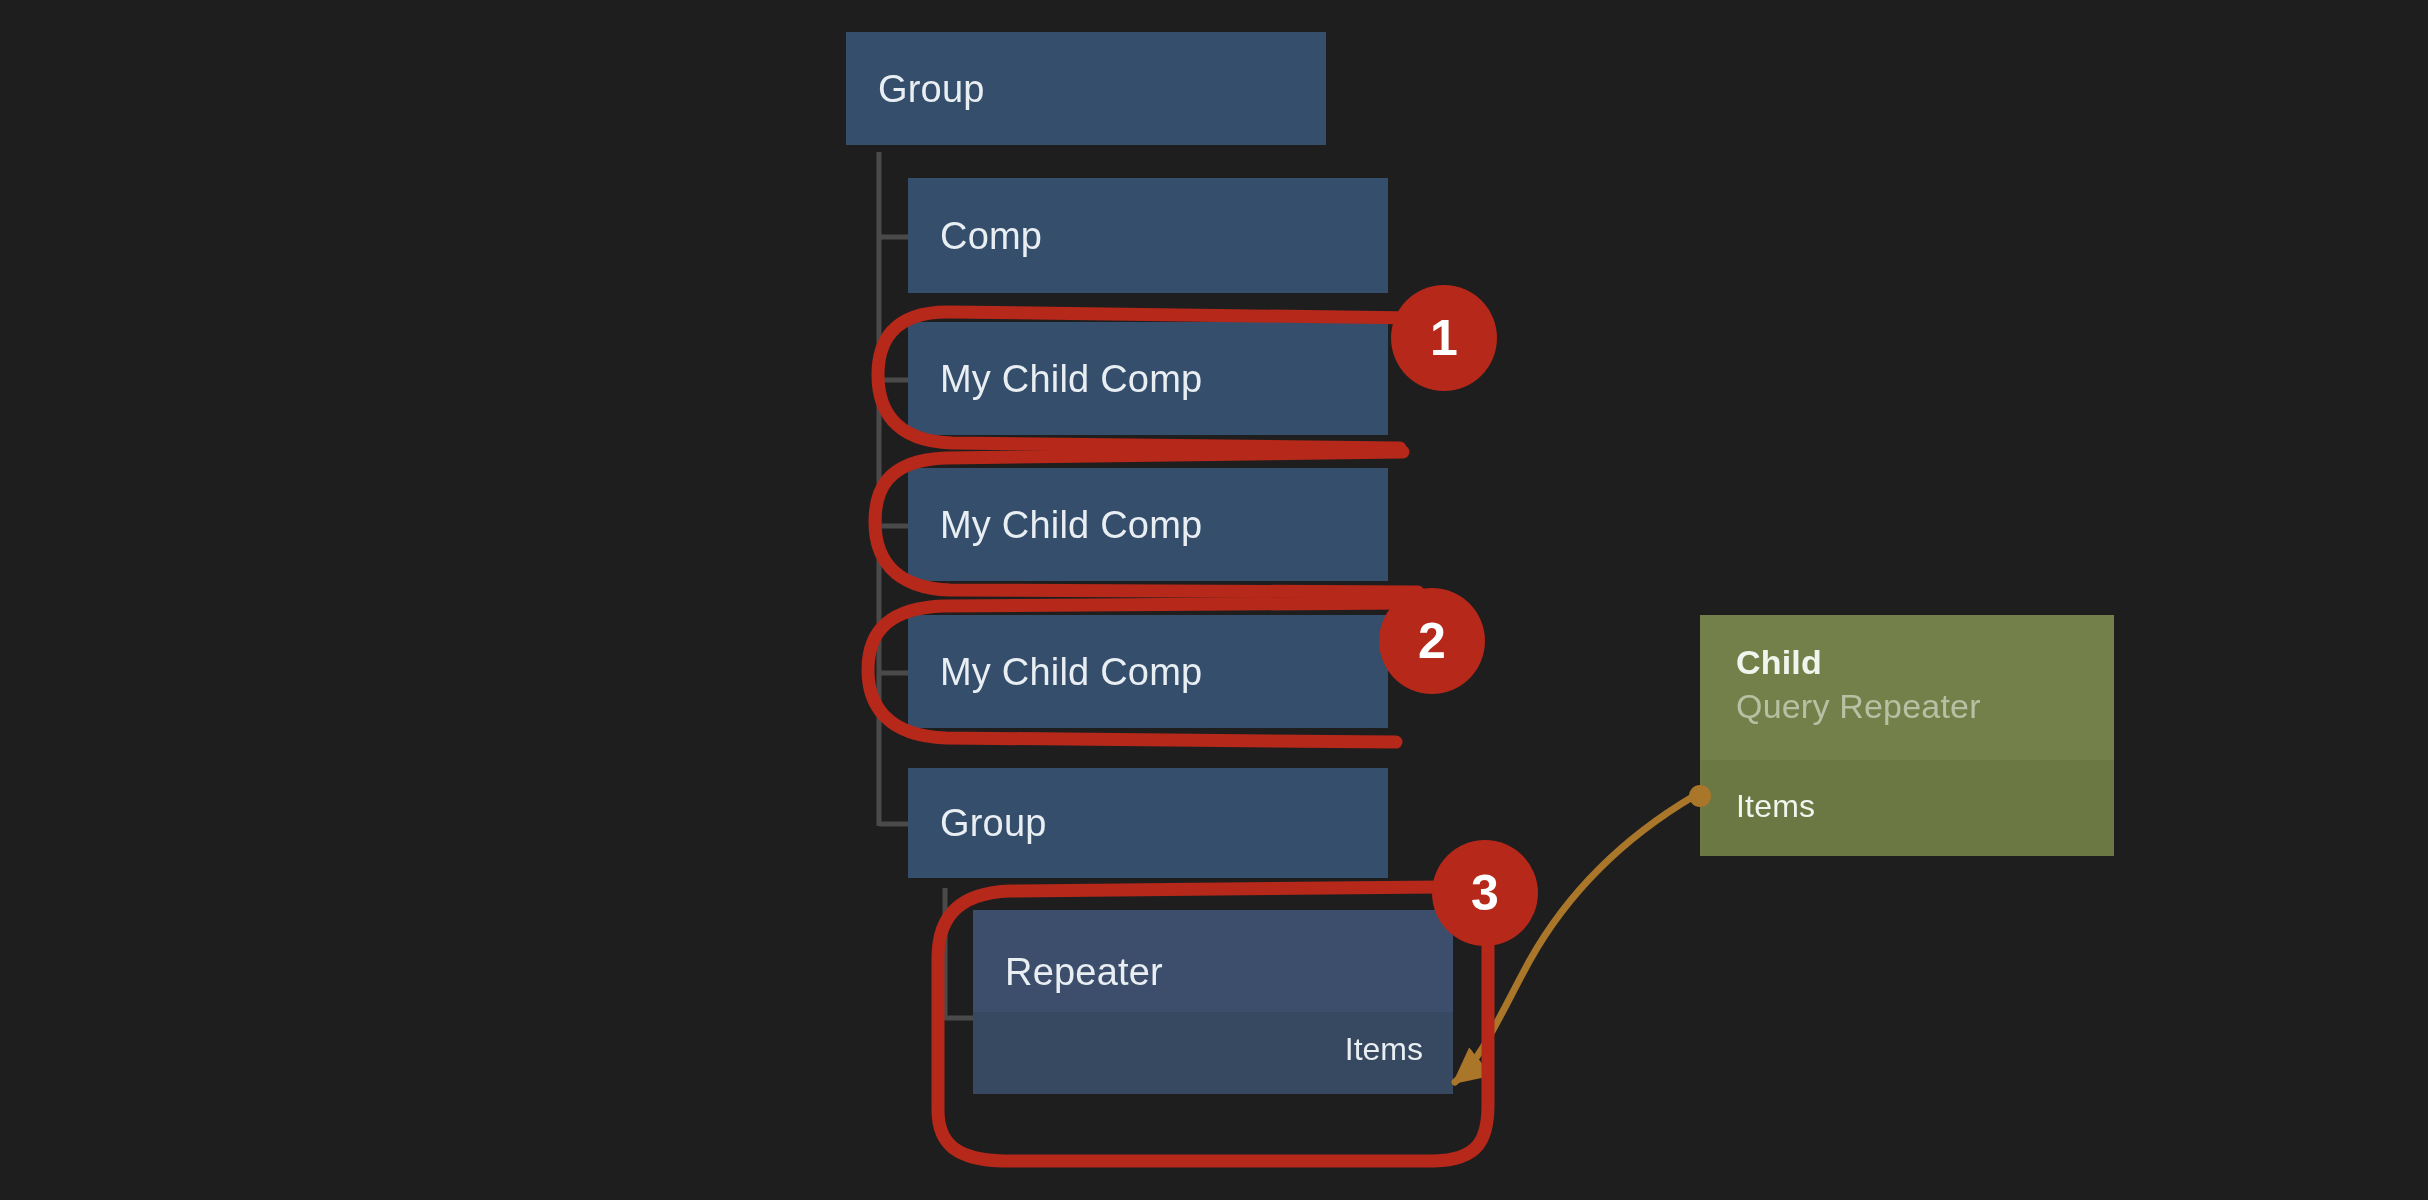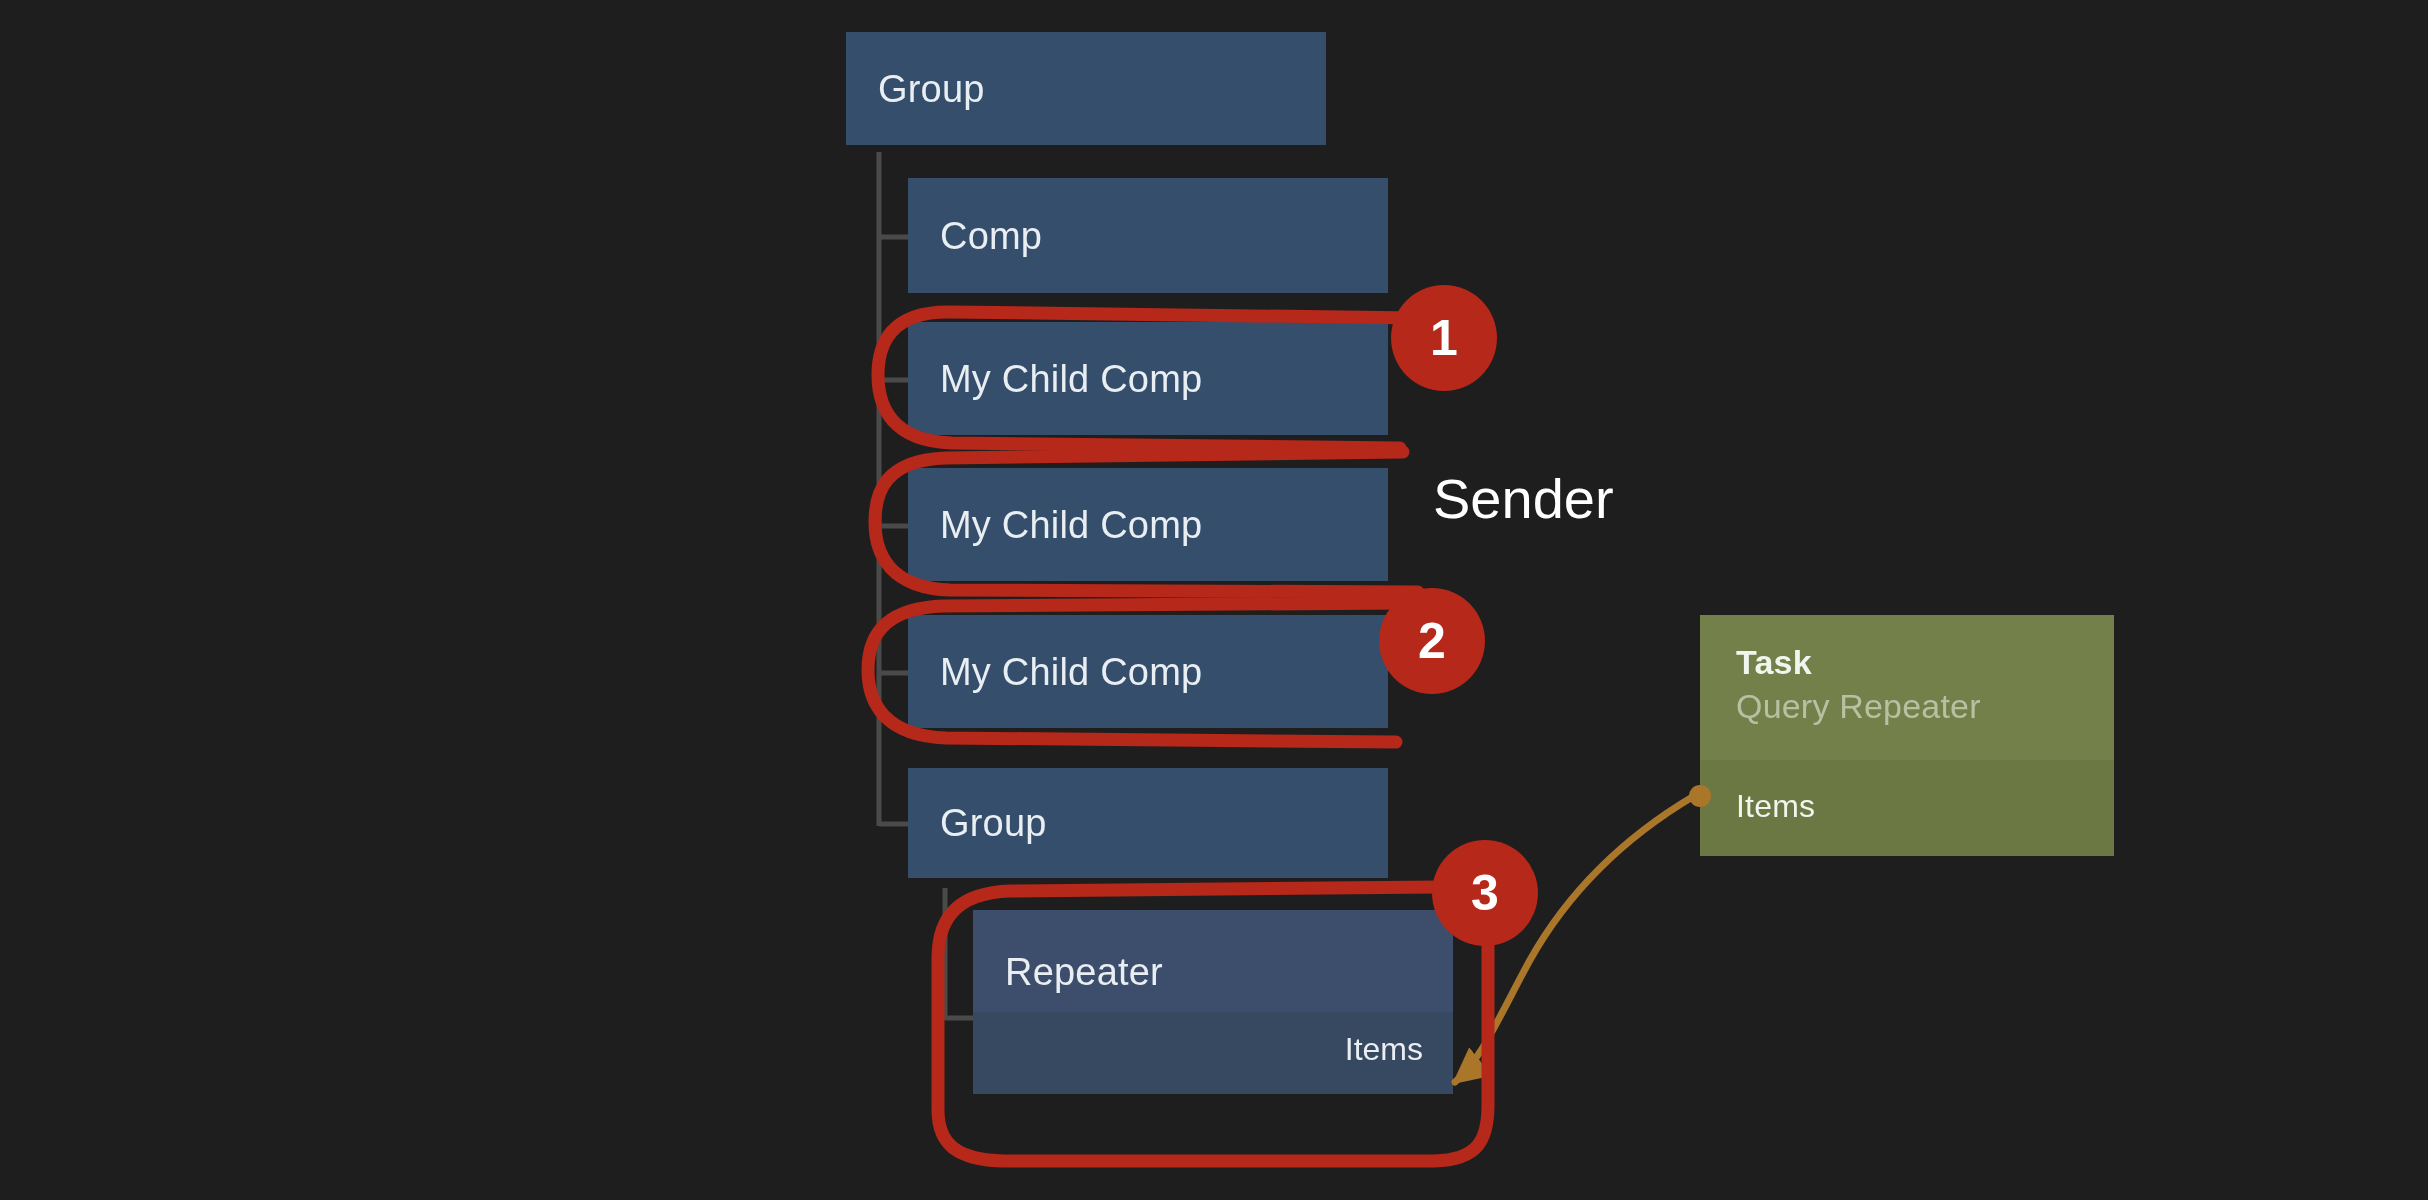--- a/index.html
+++ b/index.html
@@ -144,21 +144,21 @@
     <div class="node" id="node-group-2">
       <span class="node-label">Group</span>
     </div>
 
     <div class="node" id="node-repeater">
       <span class="node-label">Repeater</span>
       <span class="node-port-label">Items</span>
     </div>
 
     <div id="node-task">
-      <span class="task-title">Task</span>
+      <span class="task-title">Child</span>
       <span class="task-subtitle">Query Repeater</span>
       <span class="task-row-label">Items</span>
     </div>
 
     <div class="port-dot"></div>
   </div>
 
   <svg class="layer layer-annot" viewBox="0 0 2428 1200" width="2428" height="1200">
     <defs>
       <marker id="gold-arrow" viewBox="0 0 10 10" refX="9" refY="5" markerWidth="5.2" markerHeight="5.2" orient="auto-start-reverse">
@@ -191,16 +191,15 @@
     <div class="badge" id="badge-1">
       <span>1</span>
     </div>
     <div class="badge" id="badge-2">
       <span>2</span>
     </div>
     <div class="badge" id="badge-3">
       <span>3</span>
     </div>
 
-    <div id="sender-label">Sender</div>
   </div>
 
 </div>
 
 </body></html>

